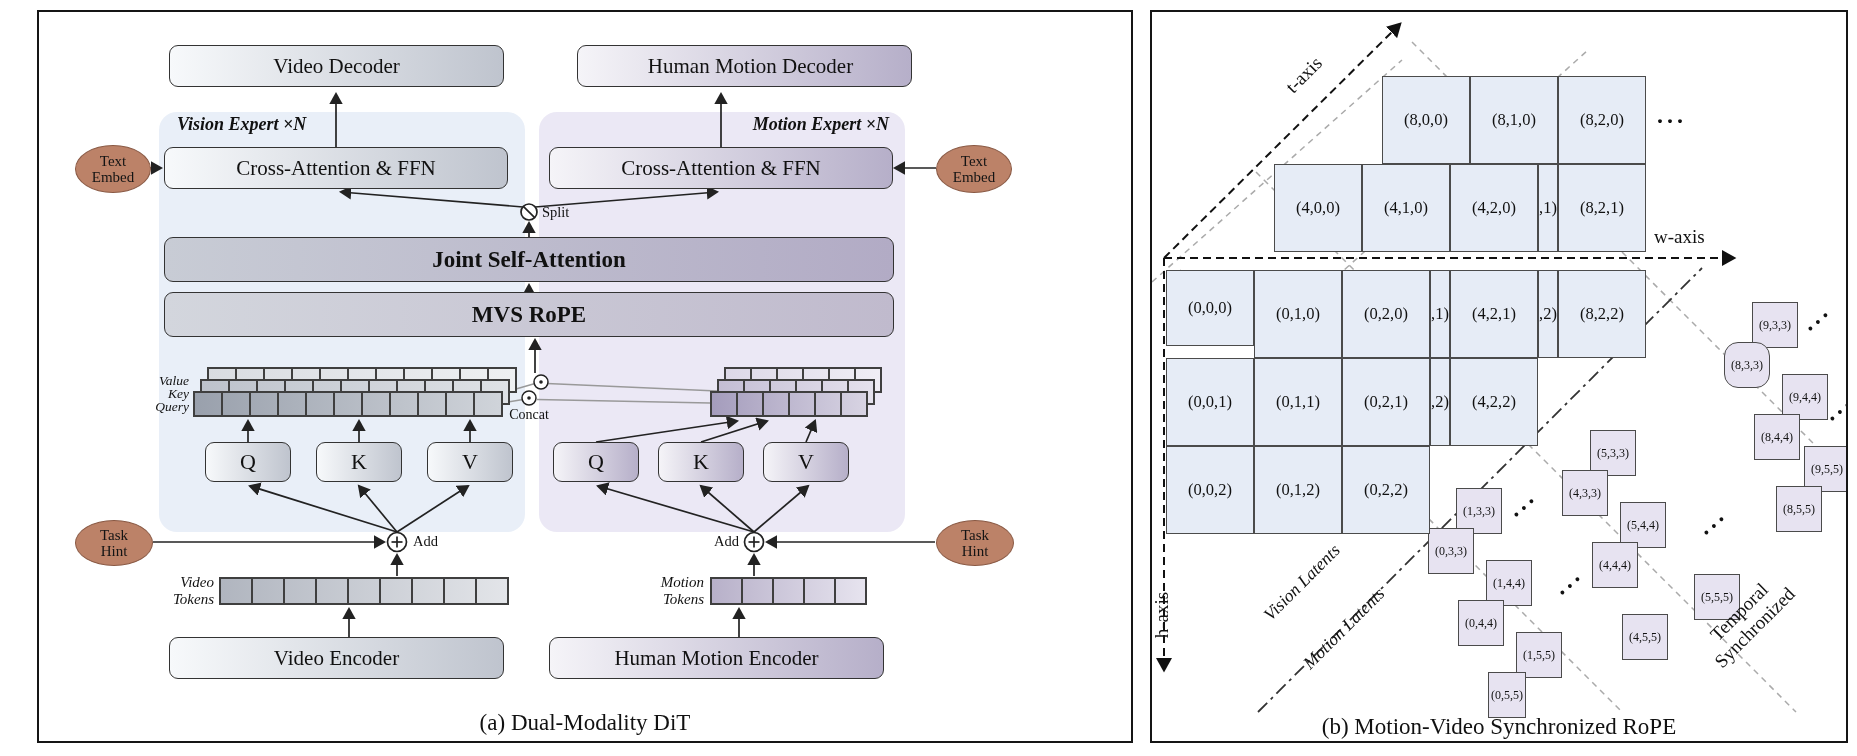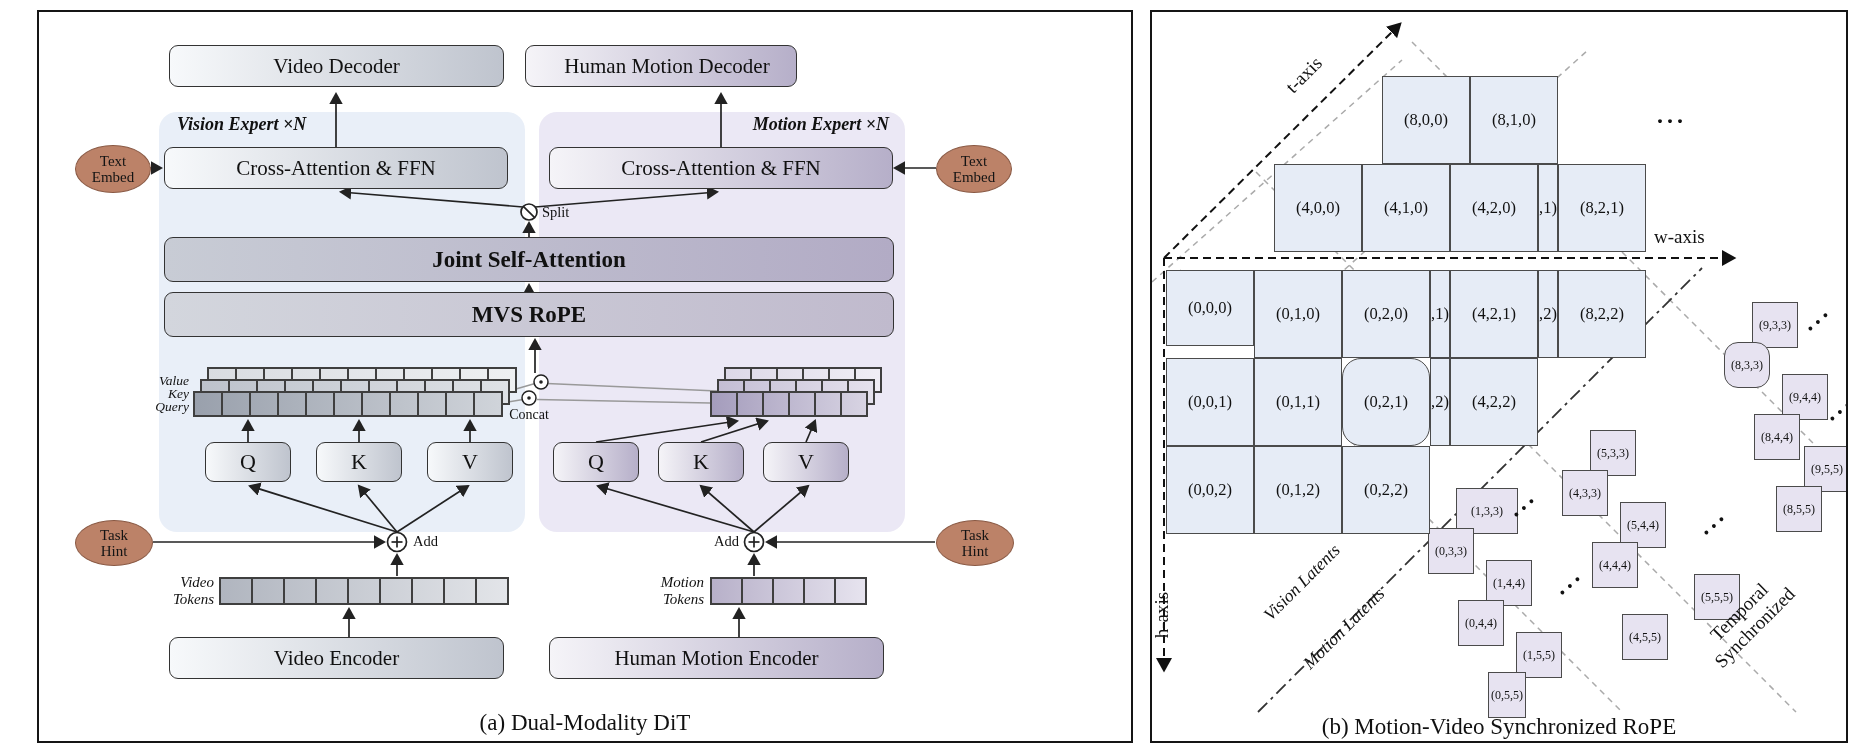--- a/index.html
+++ b/index.html
@@ -122,21 +122,21 @@
       <g stroke="#222" stroke-width="1.7">
         <circle cx="715" cy="530" r="9.5" fill="#fff"></circle>
         <line x1="715" y1="524.5" x2="715" y2="535.5"></line>
         <line x1="709.5" y1="530" x2="720.5" y2="530"></line>
       </g>
     </svg>
 
     <div class="box g-gray" style="left:130px;top:33px;width:335px;height:42px;">
       <span>Video Decoder</span>
     </div>
-    <div class="box g-purp" style="left:486px;top:33px;width:272px;height:42px;padding-left:12px;">
+    <div class="box g-purp" style="left:538px;top:33px;width:335px;height:42px;padding-left:12px;">
       <span>Human Motion Decoder</span>
     </div>
 
     <div class="lbl bolditalic" style="left:138px;top:102px;">Vision Expert ×N</div>
     <div class="lbl bolditalic" style="left:690px;top:102px;width:160px;text-align:right;">Motion Expert ×N</div>
 
     <div class="box g-gray" style="left:125px;top:135px;width:344px;height:42px;">
       <span>Cross-Attention &amp; FFN</span>
     </div>
     <div class="box g-purp" style="left:510px;top:135px;width:344px;height:42px;">
@@ -319,55 +319,56 @@
       </g>
       <line x1="106" y1="700" x2="550" y2="256" stroke="#333" stroke-width="1.8" stroke-dasharray="13,5,3,5"></line>
       <g stroke="#111" stroke-width="2" stroke-dasharray="8,5" fill="none" marker-end="url(#ahR)">
         <line x1="12" y1="246" x2="582" y2="246"></line>
         <line x1="12" y1="246" x2="248" y2="12"></line>
         <line x1="12" y1="246" x2="12" y2="658"></line>
       </g>
     </svg>
 
     <div style="position:absolute;left:0;top:0;width:698px;height:733px;">
-        <div class="cellm" style="left: 304px; top: 476px; width: 62px; height: 46px;">(1,3,3)</div>
+        <div class="cellm" style="left: 304px; top: 476px; width: 46px; height: 46px;">(1,3,3)</div>
         <div class="cellm" style="left: 276px; top: 516px; width: 46px; height: 46px;">(0,3,3)</div>
         <div class="cellm" style="left: 334px; top: 548px; width: 46px; height: 46px;">(1,4,4)</div>
         <div class="cellm" style="left: 306px; top: 588px; width: 46px; height: 46px;">(0,4,4)</div>
         <div class="cellm" style="left: 364px; top: 620px; width: 46px; height: 46px;">(1,5,5)</div>
         <div class="cellm" style="left: 336px; top: 660px; width: 38px; height: 46px;">(0,5,5)</div>
         <div class="cellm" style="left: 438px; top: 418px; width: 46px; height: 46px;">(5,3,3)</div>
         <div class="cellm" style="left: 410px; top: 458px; width: 46px; height: 46px;">(4,3,3)</div>
         <div class="cellm" style="left: 468px; top: 490px; width: 46px; height: 46px;">(5,4,4)</div>
         <div class="cellm" style="left: 440px; top: 530px; width: 46px; height: 46px;">(4,4,4)</div>
         <div class="cellm" style="left: 498px; top: 562px; width: 46px; height: 46px; margin-left: 44px;">(5,5,5)</div>
         <div class="cellm" style="left: 470px; top: 602px; width: 46px; height: 46px;">(4,5,5)</div>
         <div class="cellm" style="left: 600px; top: 290px; width: 46px; height: 46px;">(9,3,3)</div>
         <div class="cellm" style="left: 572px; top: 330px; width: 46px; height: 46px; border-radius: 14px;">(8,3,3)</div>
         <div class="cellm" style="left: 630px; top: 362px; width: 46px; height: 46px;">(9,4,4)</div>
         <div class="cellm" style="left: 602px; top: 402px; width: 46px; height: 46px;">(8,4,4)</div>
         <div class="cellm" style="left: 652px; top: 434px; width: 46px; height: 46px;">(9,5,5)</div>
         <div class="cellm" style="left: 624px; top: 474px; width: 46px; height: 46px;">(8,5,5)</div>
         <div class="cellv" style="left: 230px; top: 64px; width: 88px; height: 88px;">(8,0,0)</div>
         <div class="cellv" style="left: 318px; top: 64px; width: 88px; height: 88px;">(8,1,0)</div>
+        <div class="cellv" style="left: 406px; top: 64px; width: 88px; height: 88px;">(8,2,0)</div>
         <div class="cellv" style="left: 122px; top: 152px; width: 88px; height: 88px;">(4,0,0)</div>
         <div class="cellv" style="left: 210px; top: 152px; width: 88px; height: 88px;">(4,1,0)</div>
         <div class="cellv" style="left: 298px; top: 152px; width: 88px; height: 88px;">(4,2,0)</div>
         <div class="cellv" style="left: 386px; top: 152px; width: 20px; height: 88px;">,1)</div>
         <div class="cellv" style="left: 406px; top: 152px; width: 88px; height: 88px;">(8,2,1)</div>
         <div class="cellv" style="left: 14px; top: 258px; width: 88px; height: 76px;">(0,0,0)</div>
         <div class="cellv" style="left: 102px; top: 258px; width: 88px; height: 88px;">(0,1,0)</div>
         <div class="cellv" style="left: 190px; top: 258px; width: 88px; height: 88px;">(0,2,0)</div>
         <div class="cellv" style="left: 278px; top: 258px; width: 20px; height: 88px;">,1)</div>
         <div class="cellv" style="left: 298px; top: 258px; width: 88px; height: 88px;">(4,2,1)</div>
         <div class="cellv" style="left: 386px; top: 258px; width: 20px; height: 88px;">,2)</div>
         <div class="cellv" style="left: 406px; top: 258px; width: 88px; height: 88px;">(8,2,2)</div>
         <div class="cellv" style="left: 14px; top: 346px; width: 88px; height: 88px;">(0,0,1)</div>
         <div class="cellv" style="left: 102px; top: 346px; width: 88px; height: 88px;">(0,1,1)</div>
-        <div class="cellv" style="left: 190px; top: 346px; width: 88px; height: 88px; border-radius: 19px;">(0,2,1)</div>
+        <div class="cellv" style="left: 190px; top: 346px; width: 88px; height: 88px;">(0,2,1)</div>
         <div class="cellv" style="left: 278px; top: 346px; width: 20px; height: 88px;">,2)</div>
         <div class="cellv" style="left: 298px; top: 346px; width: 88px; height: 88px;">(4,2,2)</div>
         <div class="cellv" style="left: 14px; top: 434px; width: 88px; height: 88px;">(0,0,2)</div>
         <div class="cellv" style="left: 102px; top: 434px; width: 88px; height: 88px;">(0,1,2)</div>
         <div class="cellv" style="left: 190px; top: 434px; width: 88px; height: 88px;">(0,2,2)</div>
         <div class="dots" style="left: 504px; top: 96px;">···</div>
         <div class="dots" style="left: 652px; top: 296px; transform: rotate(-42deg);">···</div>
         <div class="dots" style="left: 674px; top: 386px; transform: rotate(-42deg);">···</div>
         <div class="dots" style="left: 358px; top: 482px; transform: rotate(-42deg);">···</div>
         <div class="dots" style="left: 404px; top: 560px; transform: rotate(-42deg);">···</div>

